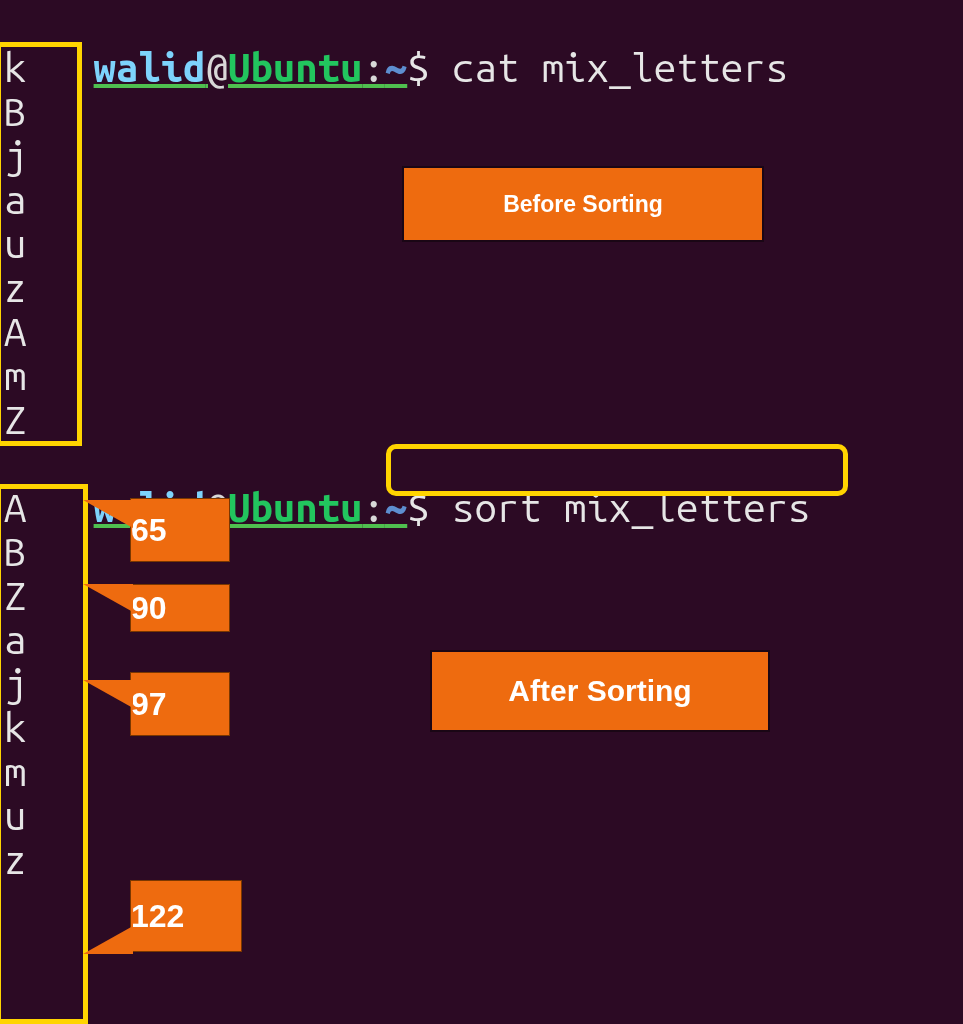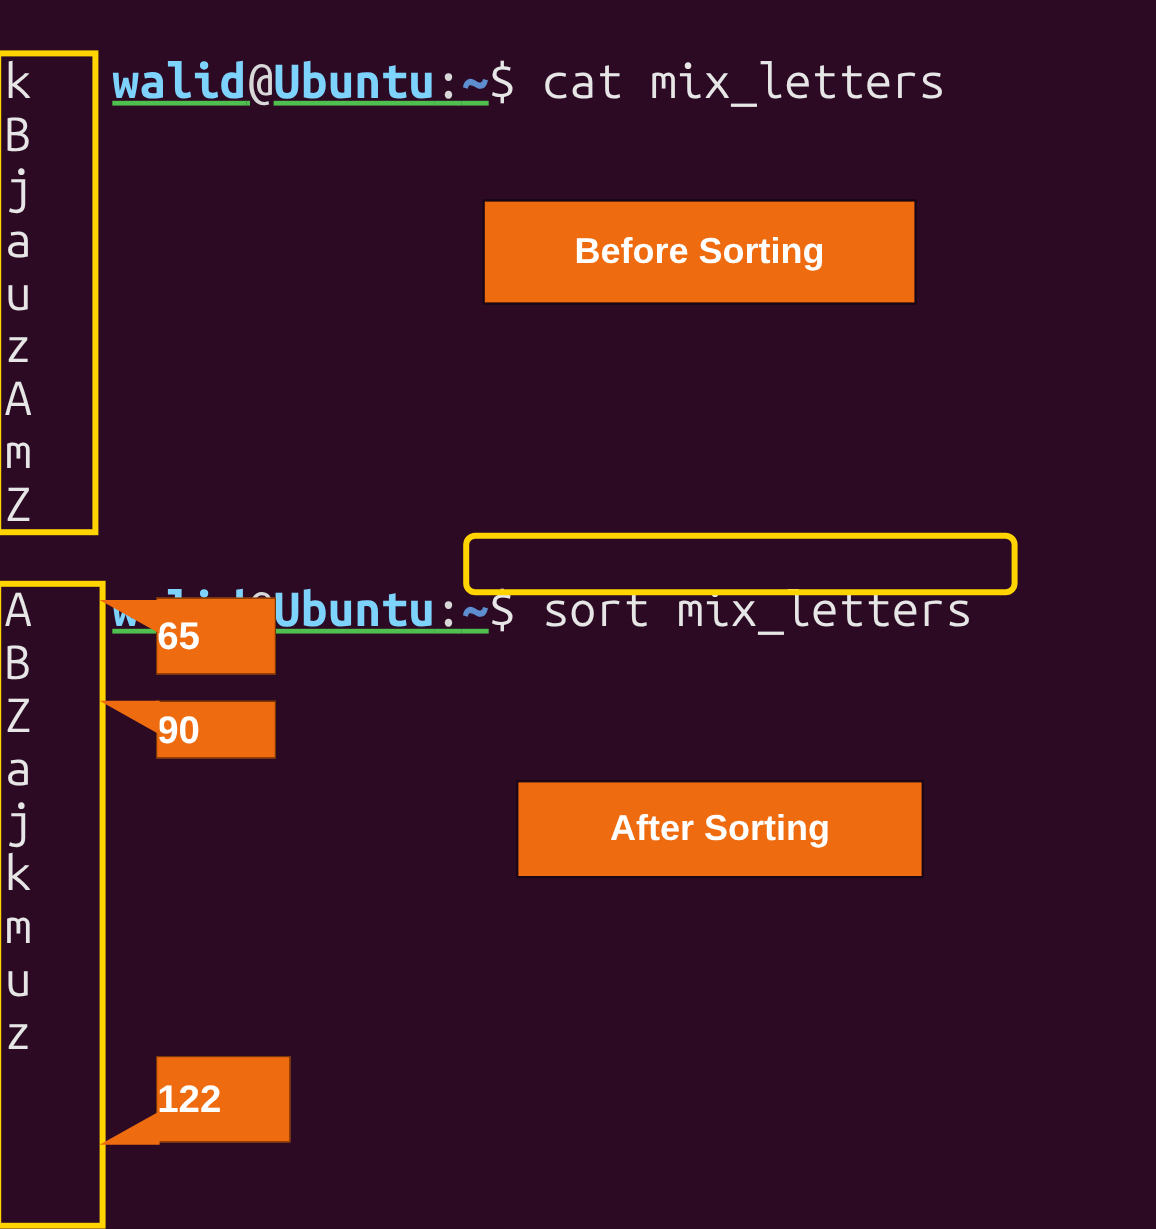--- a/index.html
+++ b/index.html
@@ -20,21 +20,21 @@
     padding-top: 2px;
   }
   .line {
     height: 44px;
     line-height: 44px;
     padding-left: 4px;
     white-space: pre;
     position: relative;
   }
   .user { color: #7dd3fc; font-weight: bold; }
-  .host { color: #7dd3fc; font-weight: bold; }
+  .host { color: #22c55e; font-weight: bold; }
   .underline { text-decoration: underline; text-decoration-color: #4fbf4f; }
   .path { color: #5d8ed0; font-weight: bold; text-decoration: underline; text-decoration-color: #4fbf4f; }
   .sep  { color: #d8d8d8; text-decoration: underline; text-decoration-color: #4fbf4f; }
   .cmd  { color: #e6e6e6; }
 
   
   .ybox {
     position: absolute;
     border: 5px solid #ffd400;
     background: transparent;
@@ -136,31 +136,34 @@
   <div class="line"><span>m</span></div>
   <div class="line"><span>u</span></div>
   <div class="line"><span>z</span></div>
 
   <div class="ybox" style="left:-4px; top:42px; width:86px; height:404px;"></div>
 
   <div class="cmdbox" style="left:386px; top:444px; width:462px; height:52px;"></div>
 
   <div class="ybox" style="left:-4px; top:484px; width:92px; height:540px; border-top-width:5px;"></div>
 
-  <div class="badge" style="left:404px; top:168px; width:358px; height:84px; font-size:30px;">
+  <div class="badge" style="left:404px; top:168px; width:358px; height:72px; font-size:23px;">
     <span>Before Sorting</span>
   </div>
 
   <div class="badge" style="left:432px; top:652px; width:336px; height:78px; font-size:30px;">
     <span>After Sorting</span>
   </div>
 
   <div class="callout p1" style="left:130px; top:498px; width:100px; height:64px;">
     <span>65</span>
   </div>
   <div class="callout p2" style="left:130px; top:584px; width:100px; height:48px;">
     <span>90</span>
   </div>
+  <div class="callout p3" style="left:130px; top:672px; width:100px; height:64px;">
+    <span>97</span>
+  </div>
   <div class="callout p4" style="left:130px; top:880px; width:112px; height:72px;">
     <span>122</span>
   </div>
 
 </div>
 
 </body></html>

